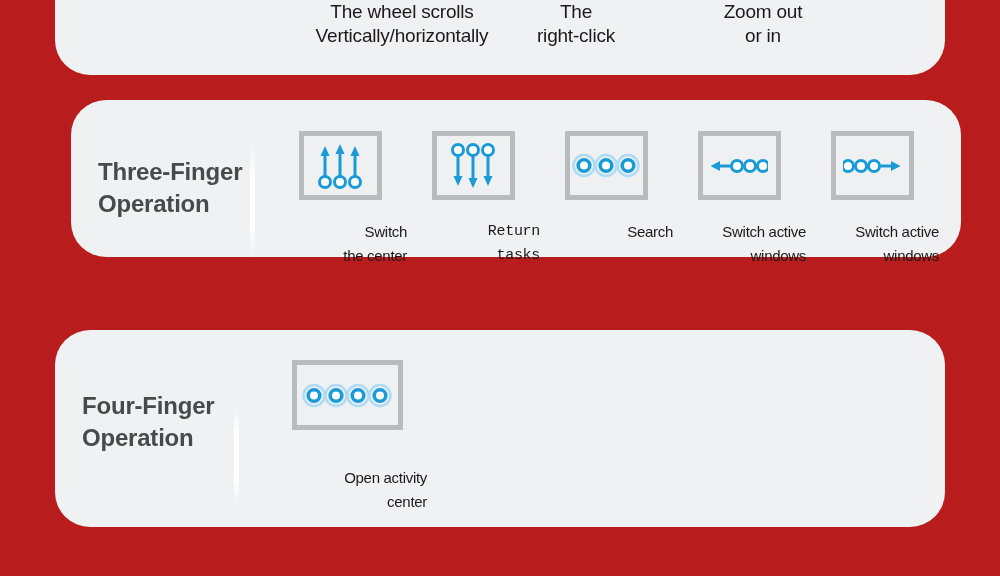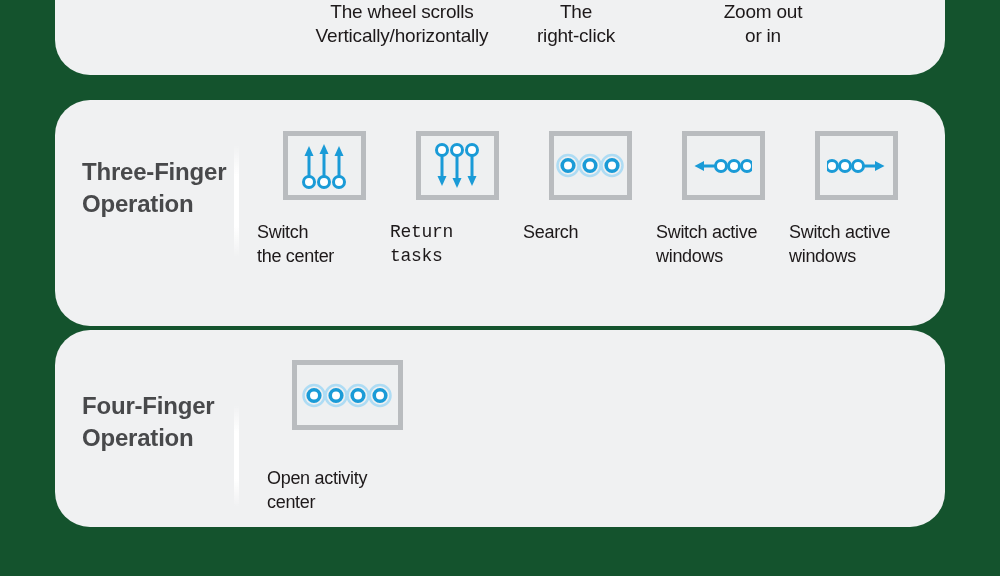--- a/index.html
+++ b/index.html
@@ -1,28 +1,28 @@
 <!DOCTYPE html>
 <html style="--panel-bg: #f0f1f2; --box-border: #b9bcbf; --box-bg: #eef0f1; --accent: #1a9bd7; --halo: #aedcf4; --heading: #48494b; --text: #1d191a;"><head>
 <meta charset="utf-8">
 <style>
   html,body{margin:0;padding:0;background:#fff;}
   .canvas{
     position:relative;width:1000px;height:576px;overflow:hidden;
-    background:#14532d;
+    background:#b91c1c;
     font-family:"Liberation Sans",sans-serif;
     -webkit-font-smoothing:antialiased;
   }
   .panel{
     position:absolute;left:55px;width:890px;
     background:var(--panel-bg);
     border-radius:35px;
   }
   .panel-top{top:-62px;height:137px;}
-  .panel-three{top:100px;height:226px;}
+  .panel-three{top:100px;height:157px;margin-left:16px;}
   .panel-four{top:330px;height:197px;}
 
   .top-label{
     position:absolute;width:240px;top:62px;
     text-align:center;color:var(--text);
     font-size:19px;line-height:24px;letter-spacing:-0.2px;
   }
   .top-label.l0{left:227px;}
   .top-label.l1{left:401px;}
   .top-label.l2{left:588px;}
@@ -54,22 +54,22 @@
   .gesture-box{
     box-sizing:border-box;
     width:83px;height:69px;margin:0 auto;
     border:5px solid var(--box-border);
     background:var(--box-bg);
     display:flex;align-items:center;justify-content:center;
   }
   .panel-four .gesture-box{width:111px;height:70px;}
 
   .gesture-label{
-    margin-top:20px;text-align:left;
-    color:var(--text);font-size:18px;line-height:24px;letter-spacing:-0.3px;
+    margin-top:20px;text-align:right;
+    color:var(--text);font-size:15px;line-height:24px;letter-spacing:-0.3px;
   }
   .panel-four .gesture-label{margin-top:36px;}
 
   .icon-svg{display:block;color:var(--accent);}
   .halo{stroke:var(--halo);}
 </style>
 </head>
 <body>
 
 <div class="canvas">

